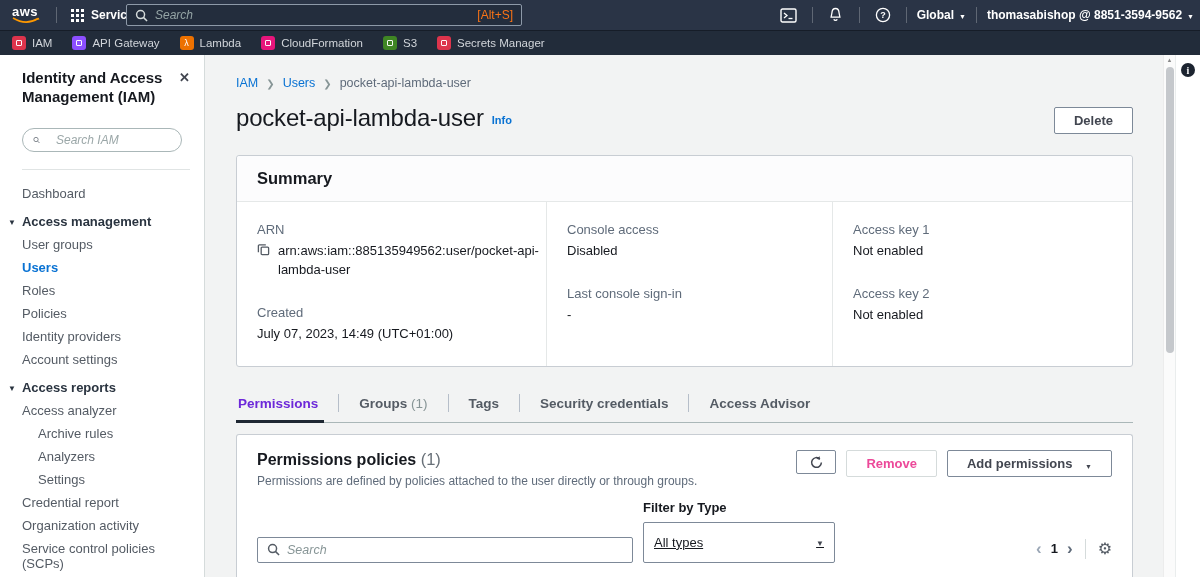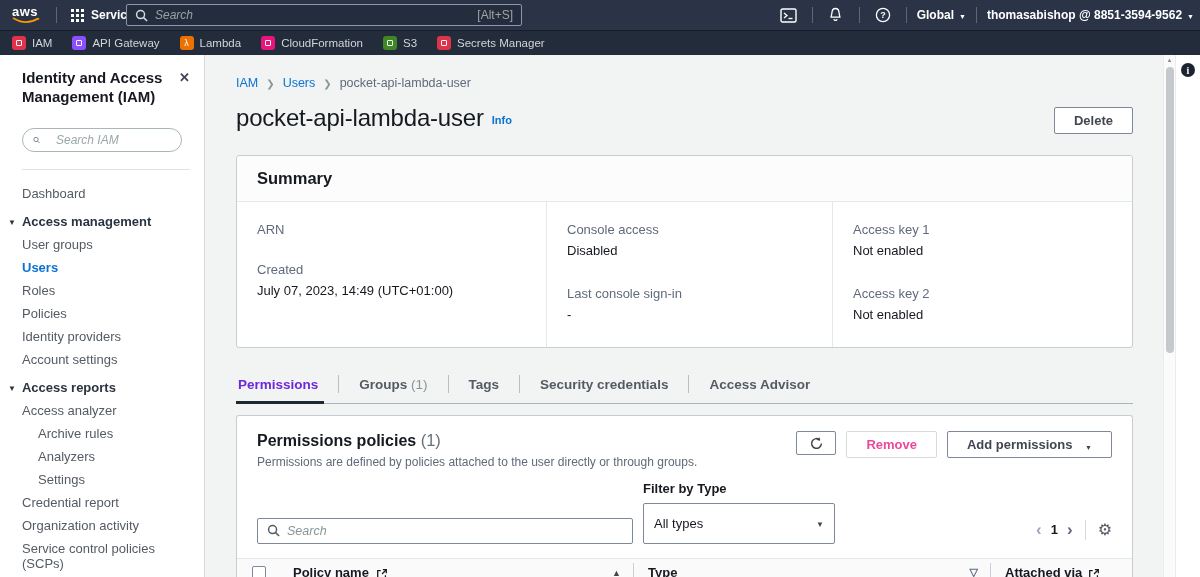--- a/index.html
+++ b/index.html
@@ -7,21 +7,21 @@
   body { font-family:"Liberation Sans", sans-serif; background:#f2f3f3; position:relative; color:#16191f; }
 
   
   .topbar { position:absolute; top:0; left:0; width:1200px; height:30px; background:#2a3446; display:flex; align-items:center; color:#fff; font-size:12px; z-index:30; }
   .topbar .vdiv { width:1px; height:16px; background:rgba(255,255,255,.25); margin:0 10px; }
   .aws-logo { display:flex; flex-direction:column; align-items:flex-start; margin-left:12px; width:34px; cursor:pointer; }
   .aws-logo .aws-word { font-weight:bold; font-size:13px; letter-spacing:.5px; line-height:11px; }
   .services-btn { display:flex; align-items:center; gap:7px; font-weight:bold; font-size:12px; cursor:pointer; padding:0 4px; }
   .nav-search { position:absolute; left:126px; width:396px; height:22px; top:4px; background:#232d3d; border:1px solid #8d99a8; border-radius:2px; display:flex; align-items:center; padding:0 8px; gap:7px; color:#d5dbdb; }
   .nav-search .ph { font-style:italic; color:#95a5a6; font-size:12px; flex:1; }
-  .nav-search .kbd { color:#a3a3a3; font-size:12px; }
+  .nav-search .kbd { color:#f97316; font-size:12px; }
   .topbar-right { position:absolute; right:6px; top:0; height:30px; display:flex; align-items:center; }
   .tb-icon { width:26px; display:flex; justify-content:center; cursor:pointer; }
   .tb-label { display:flex; align-items:center; gap:5px; font-weight:bold; cursor:pointer; white-space:nowrap; }
   .caret-down { font-size:7px; position:relative; top:1px; }
 
   
   .favbar { position:absolute; top:30px; left:0; width:1200px; height:25px; background:#222c3a; border-top:1px solid #161d28; display:flex; align-items:center; padding-left:12px; gap:20px; z-index:29; }
   .fav-item { display:flex; align-items:center; gap:6px; color:#d1d5da; font-size:11.5px; cursor:pointer; }
   .fav-ico { width:14px; height:14px; border-radius:3px; display:flex; align-items:center; justify-content:center; color:#fff; font-size:9px; line-height:1; }
   .fav-glyph { width:6px; height:6px; border:1px solid rgba(255,255,255,.95); border-radius:1px; }
@@ -87,21 +87,21 @@
   .perm-titles .count { font-size:16.5px; color:#687078; font-weight:normal; }
   .perm-desc { font-size:12px; color:#5f6b7a; margin-top:5px; }
   .perm-actions { margin-left:auto; display:flex; gap:10px; align-items:flex-start; }
   .icon-btn { width:40px; padding:4px 0 3px 0; text-align:center; }
   .filter-row { padding:2px 20px 14px 20px; display:flex; align-items:flex-end; }
   .search-box { width:376px; height:26px; border:1px solid #7d8998; border-radius:2px; display:flex; align-items:center; gap:7px; padding:0 9px; background:#fff; color:#545b64; }
   .search-box input { border:none; outline:none; flex:1; font-size:12.5px; font-style:italic; font-family:inherit; }
   .search-box input::placeholder { color:#879596; font-style:italic; }
   .filter-group { margin-left:10px; }
   .filter-label { font-size:13px; font-weight:bold; color:#16191f; margin-bottom:7px; }
-  .select { width:192px; height:41px; border:1px solid #7d8998; border-radius:2px; background:#fff; display:flex; align-items:center; padding:0 10px; font-size:13px; cursor:pointer; }
+  .select { width:192px; height:41px; border:1px solid #7d8998; border-radius:2px; background:#fff; display:flex; align-items:center; padding:0 10px; font-size:13px; cursor:pointer;text-decoration:underline; }
   .select .caret-down { margin-left:auto; color:#424650; font-size:8px; }
   .pager { margin-left:auto; display:flex; align-items:center; gap:9px; padding-bottom:4px; }
   .pg-arrow { font-size:17px; line-height:14px; cursor:pointer; font-weight:bold; }
   .pg-prev { color:#9ba7b6; }
   .pg-next { color:#5f6b7a; }
   .pg-num { font-size:13px; font-weight:bold; }
   .pg-sep { width:1px; height:20px; background:#d5dbdb; margin:0 3px; }
   .gear { font-size:16px; color:#545b64; cursor:pointer; font-family:"DejaVu Sans", sans-serif; line-height:1; }
 
   
@@ -290,20 +290,24 @@
   </div>
 
   <div class="card summary-card">
     <div class="card-head">
       <h2>Summary</h2>
     </div>
     <div class="summary-body" id="summary-body">
         <div class="sum-col c1">
           <div class="sum-field">
             <div class="sum-label">ARN</div>
+            <div class="sum-value arn-wrap"><svg class="copy-ico" width="13" height="13" viewBox="0 0 14 14">
+                <rect x="4.5" y="4.5" width="8" height="8" rx="1" fill="none" stroke="#545b64" stroke-width="1.4"></rect>
+                <path d="M9.5 2 H2.5 a1 1 0 0 0 -1 1 V10" fill="none" stroke="#545b64" stroke-width="1.4"></path>
+              </svg>arn:aws:iam::885135949562:user/pocket-api-lambda-user</div>
           </div>
           <div class="sum-field">
             <div class="sum-label">Created</div>
             <div class="sum-value">July 07, 2023, 14:49 (UTC+01:00)</div>
           </div>
         </div>
         <div class="sum-col c2">
           <div class="sum-field">
             <div class="sum-label">Console access</div>
             <div class="sum-value">Disabled</div>

